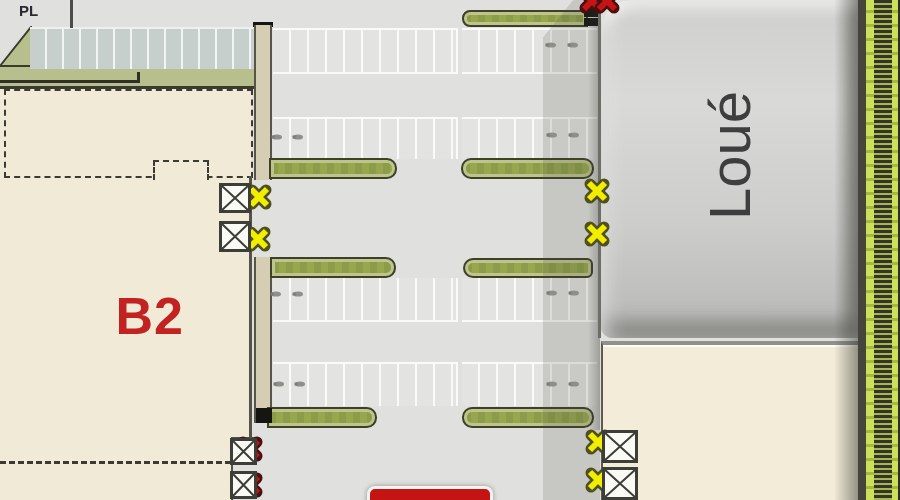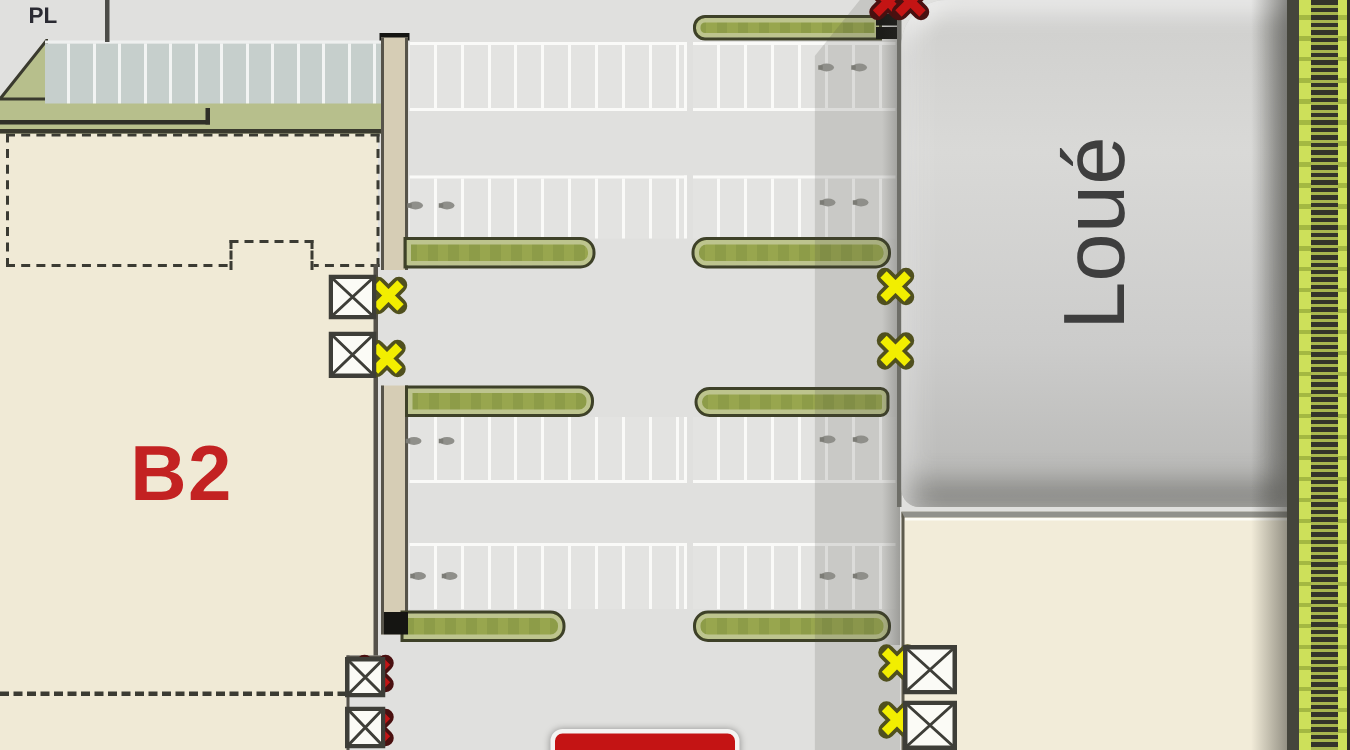--- a/index.html
+++ b/index.html
@@ -78,21 +78,21 @@
 <body>
 
 <div id="stage">
 
   <div class="abs beige" style="left:0;top:88px;width:252px;height:412px;"></div>
   <div class="abs carve" style="left:231px;top:437px;width:21px;height:63px;"></div>
   <div class="abs dashed-zone" style="left:4px;top:89px;width:245px;height:85px;"></div>
   <div class="abs notch" style="left:153px;top:160px;width:52px;height:18px;"></div>
   <div class="abs" style="left:0;top:461px;width:231px;border-top:3px dashed #3b3b33;"></div>
   <div class="abs solidline" style="left:249px;top:176px;width:3px;height:261px;"></div>
-  <div class="abs b2-label" style="left:58px;top:286px;width:126px;text-align:center;">B2</div>
+  <div class="abs b2-label" style="left:58px;top:286px;width:126px;text-align:right;">B2</div>
 
   <div class="abs greenband" style="left:0;top:66px;width:256px;height:20px;"></div>
   <div class="abs darkline" style="left:0;top:80px;width:140px;height:3px;"></div>
   <div class="abs darkline" style="left:137px;top:72px;width:3px;height:11px;"></div>
   <svg class="abs" style="left:0;top:26px;" width="34" height="42">
     <polygon points="0,40 31,1 31,40 0,40" fill="#b7bf8c" stroke="#3a3a2e" stroke-width="2"></polygon>
   </svg>
   <div class="abs canopy" style="left:30px;top:27px;width:225px;height:40px;"></div>
 
   <div class="abs" style="left:70px;top:0;width:3px;height:28px;background:#4c4c48;"></div>

